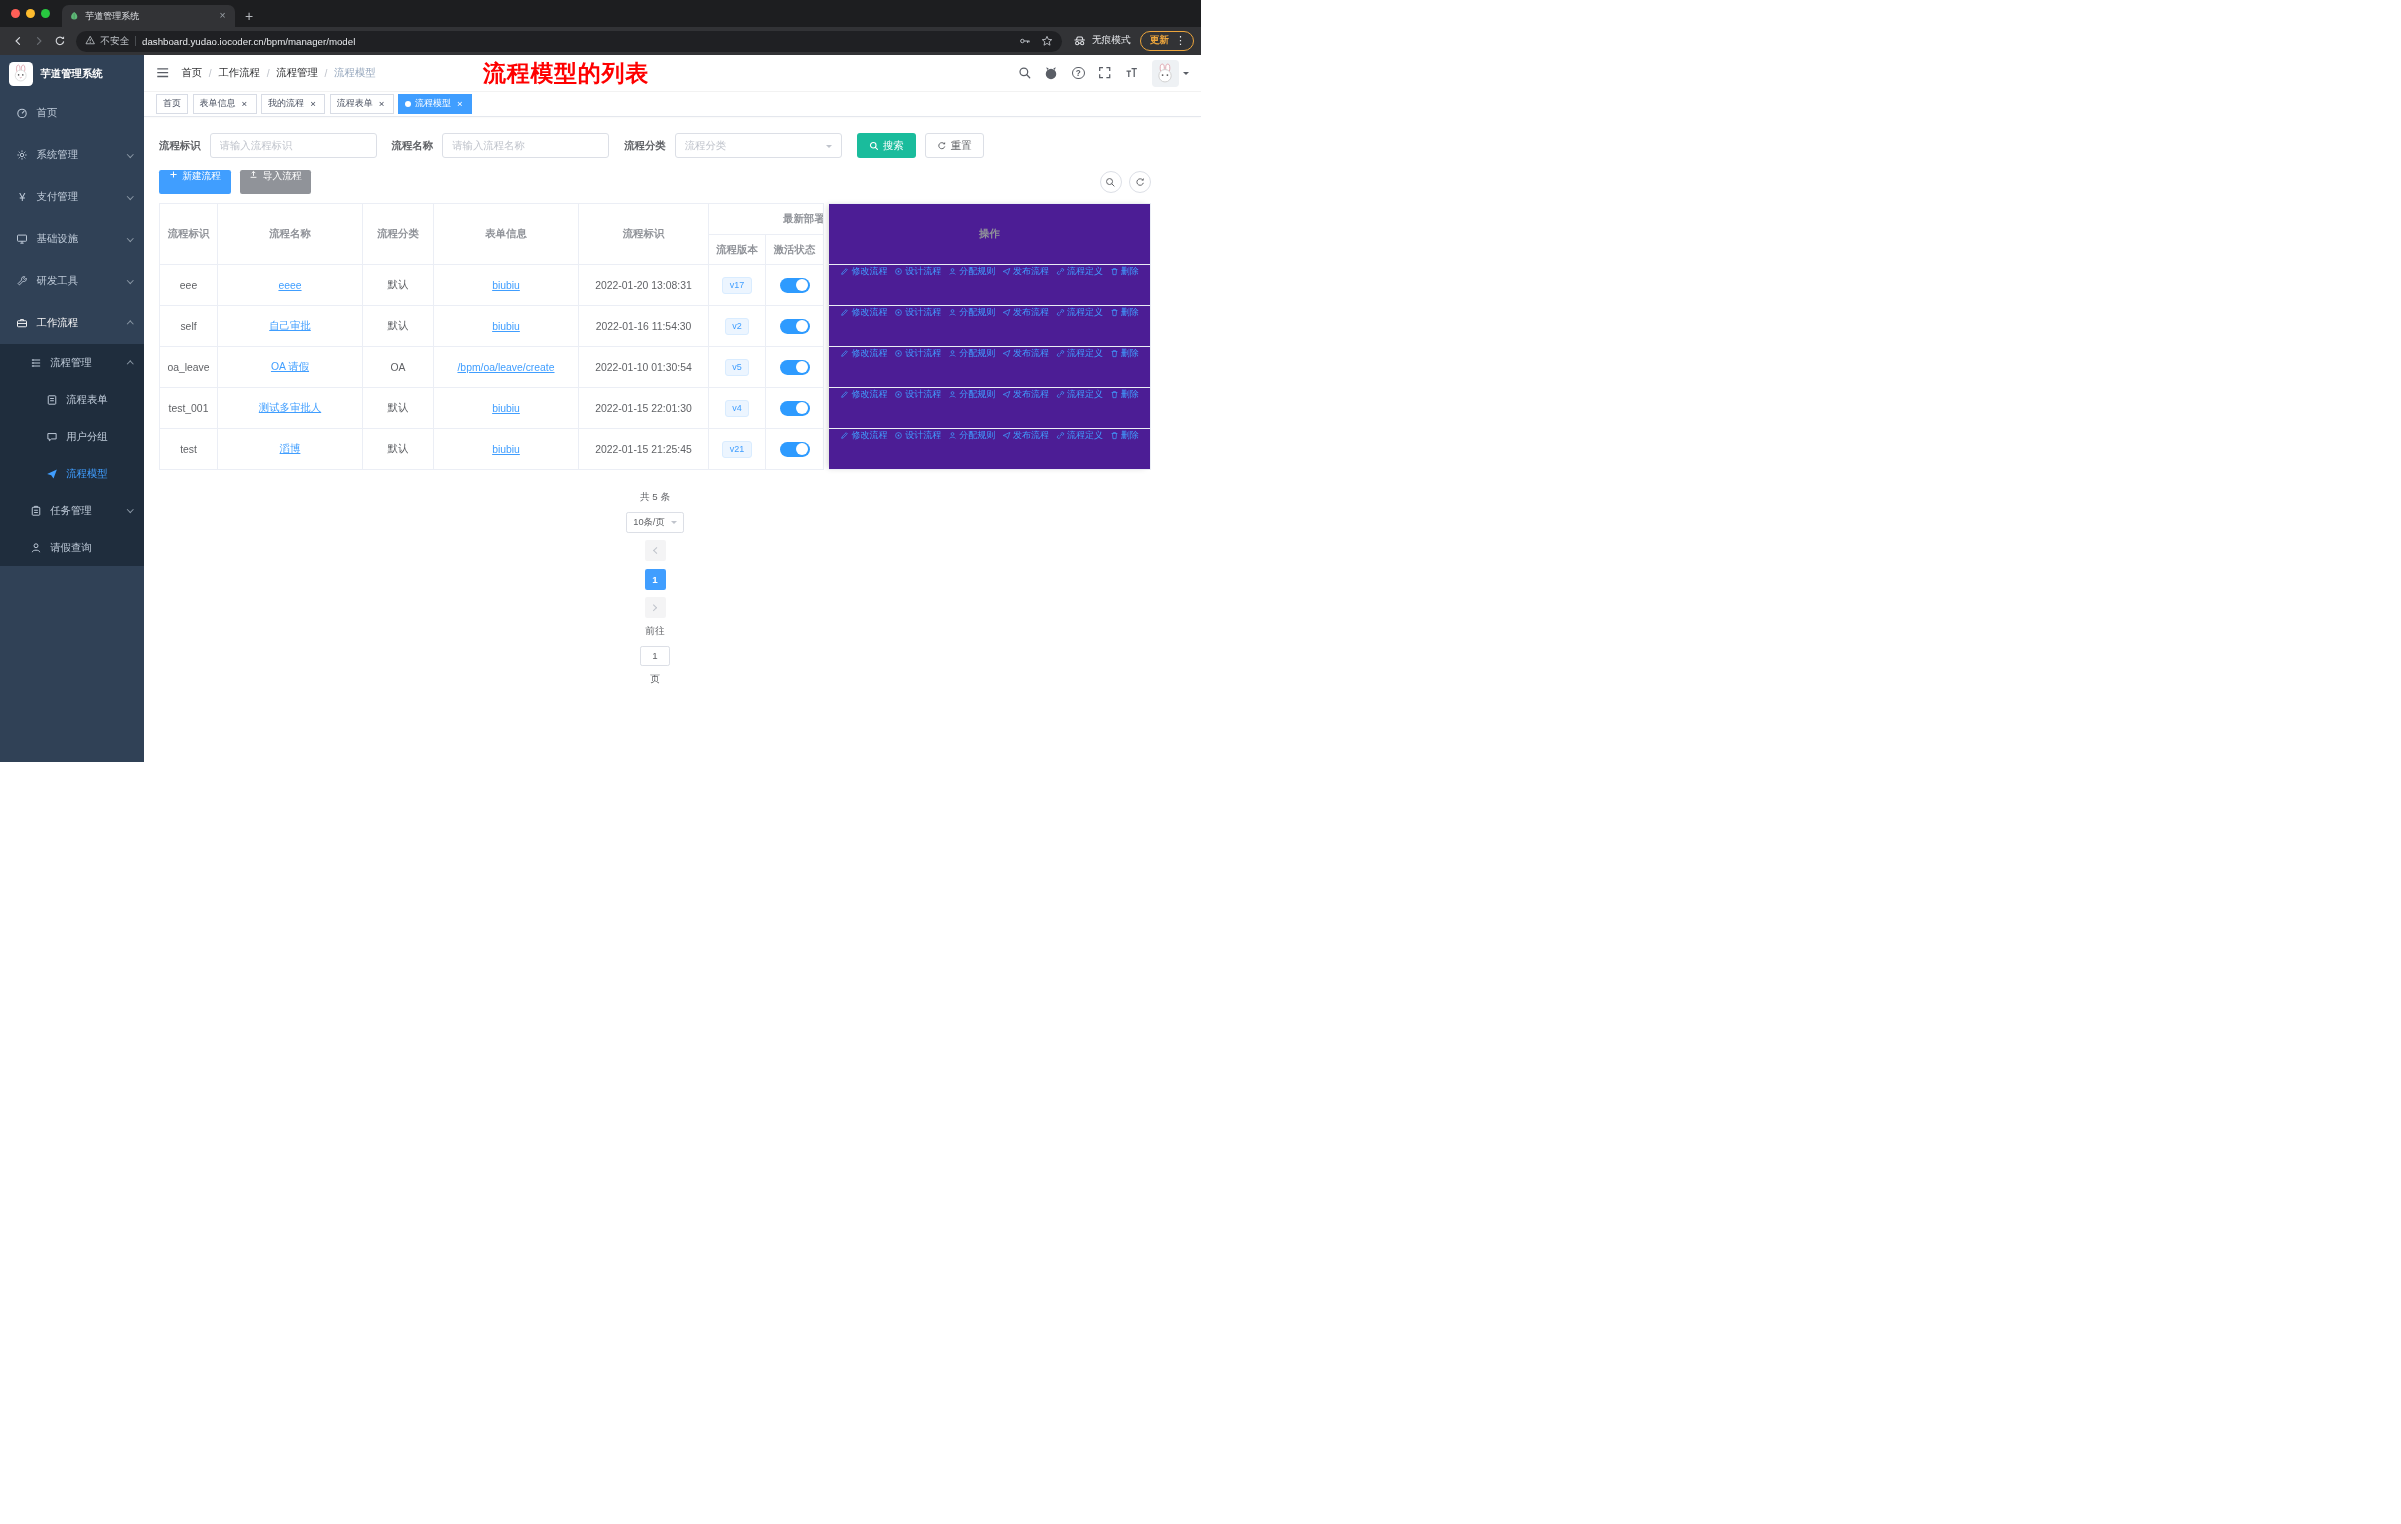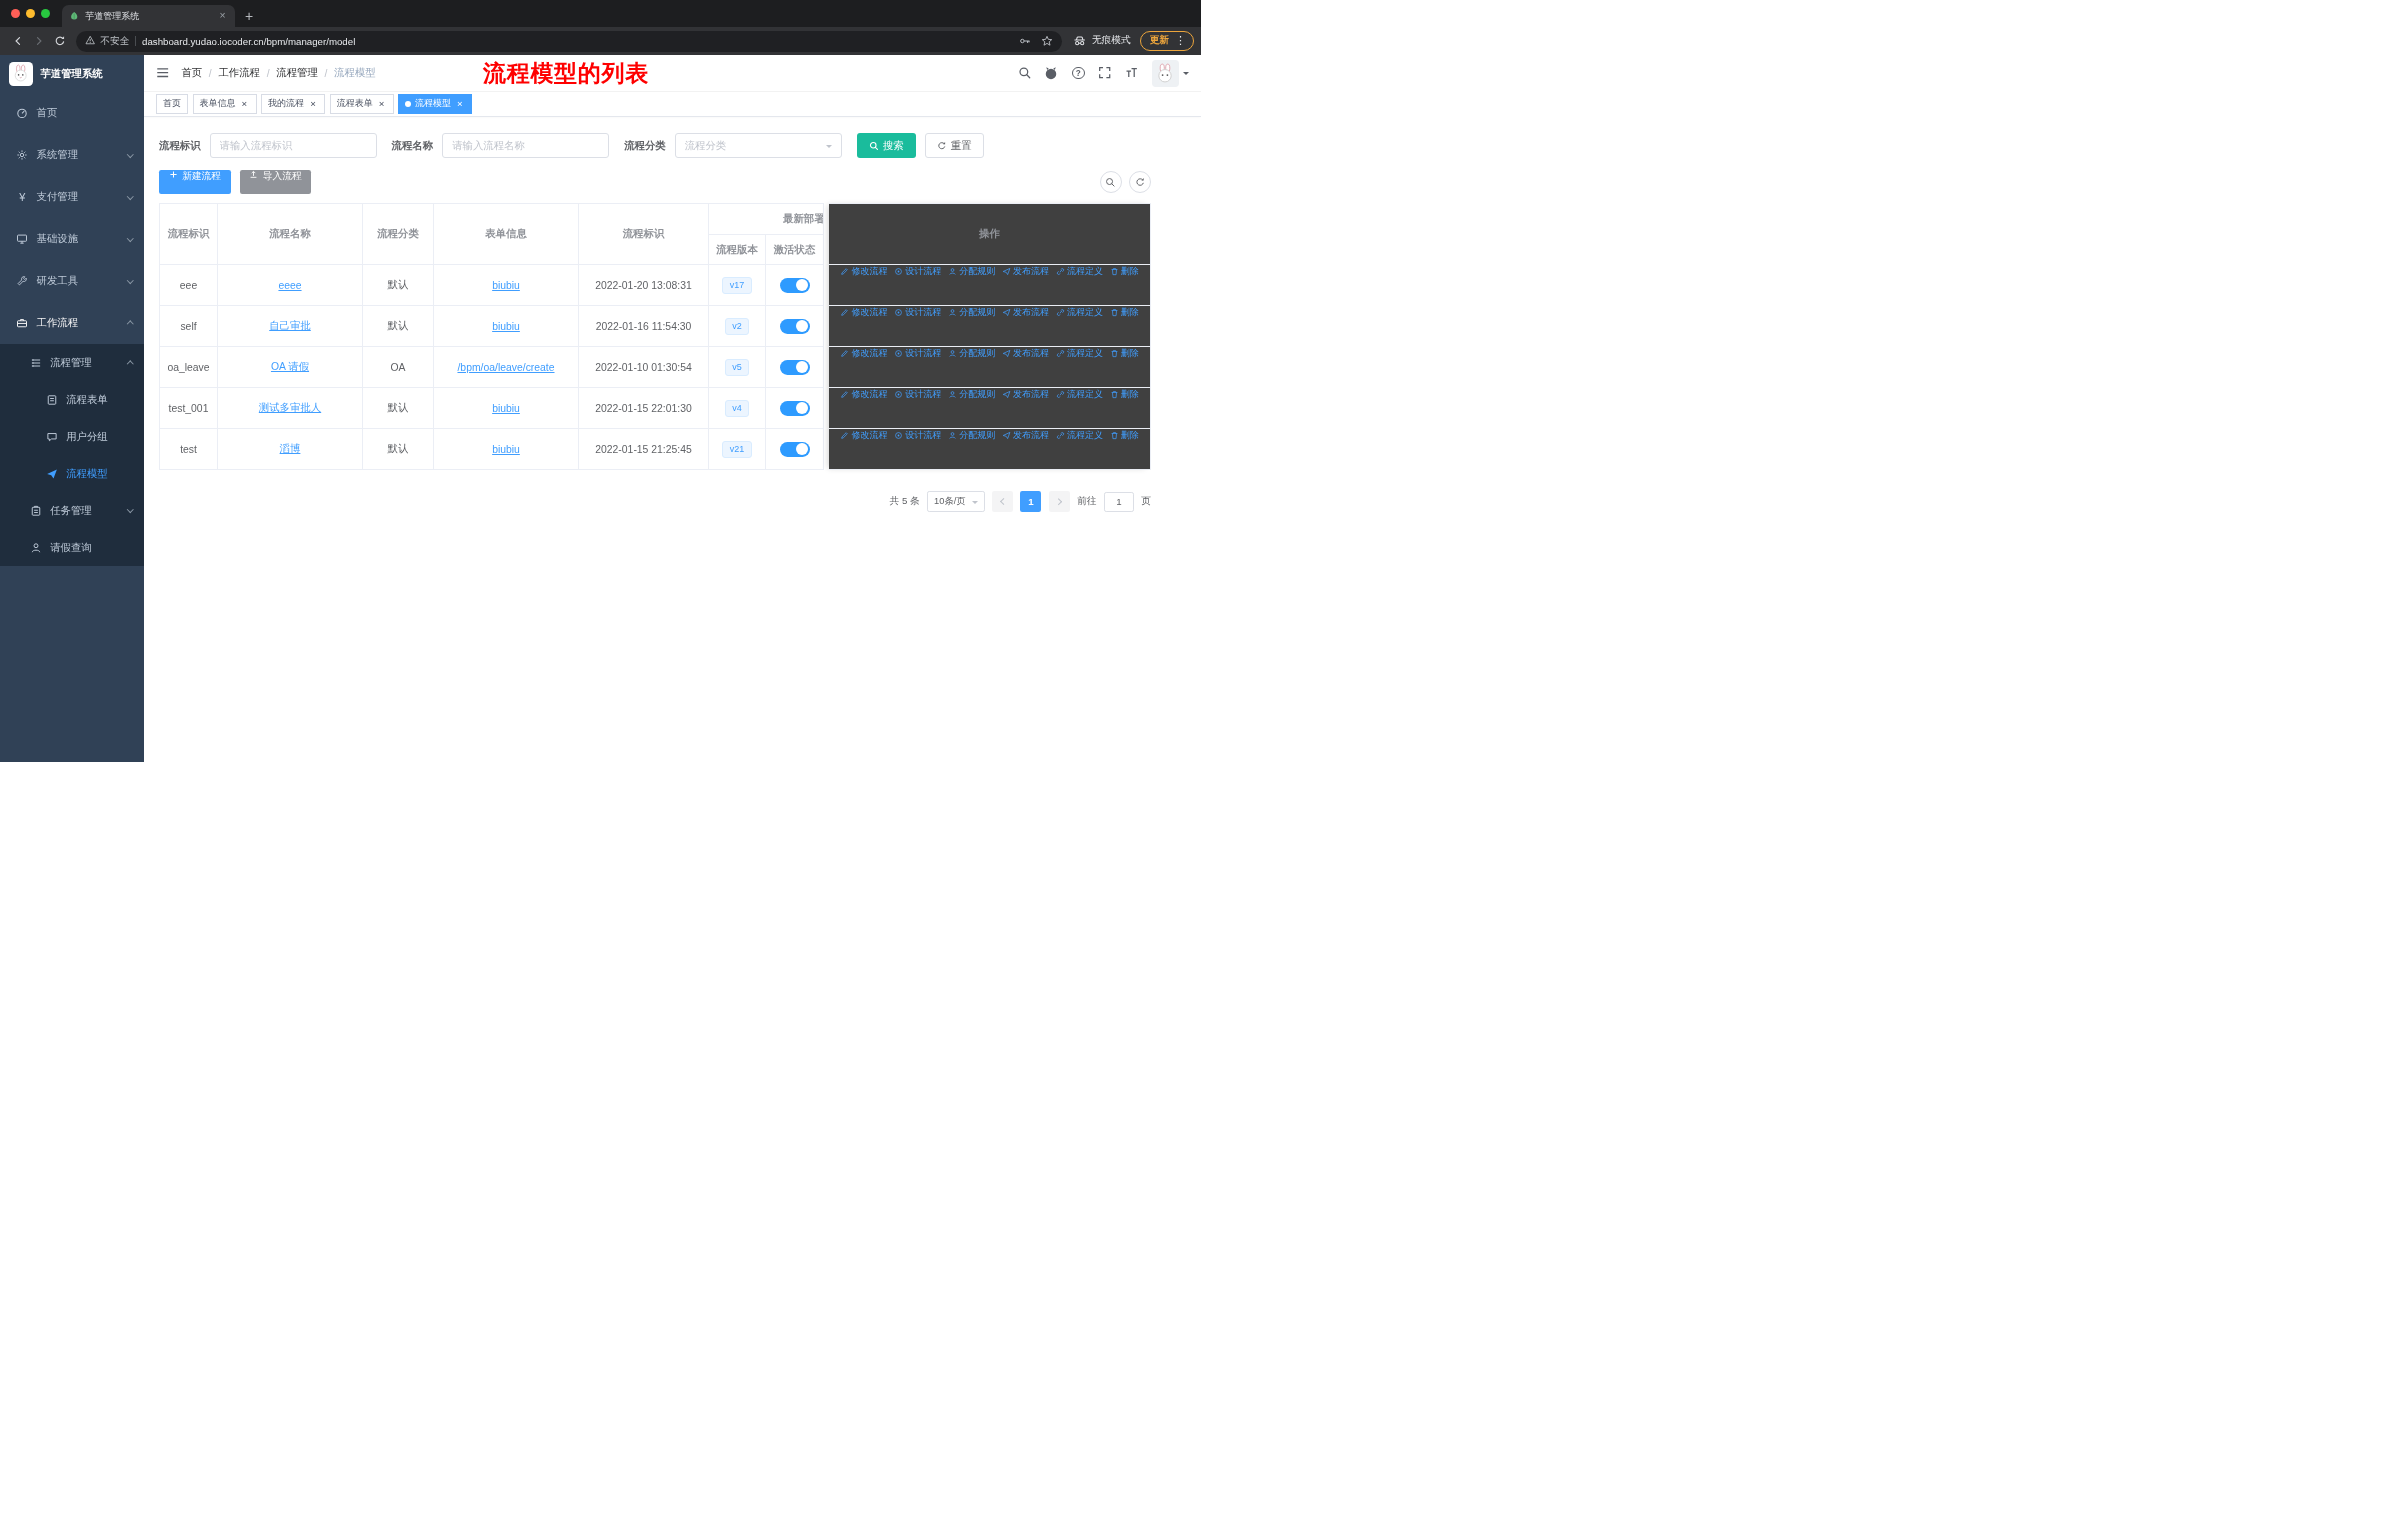--- a/index.html
+++ b/index.html
@@ -125,33 +125,33 @@
   .cell-link { color:#409eff; cursor:pointer;text-decoration:underline; }
   .vbadge { background:#ecf5ff; border:0.7px solid #d9ecff; color:#409eff; font-size:9px;
             padding:1.5px 6.7px; border-radius:3px; line-height:1.3; }
   .switch { width:30px; height:15px; border-radius:7.4px; background:#dcdfe6; position:relative;
             display:inline-block; cursor:pointer; flex-shrink:0; }
   .switch.on { background:#2e9bff; }
   .switch .knob { position:absolute; top:1.5px; left:1.5px; width:12px; height:12px; border-radius:50%; background:#fff; }
   .switch.on .knob { left:auto; right:1.5px; }
 
   
-  .ops { position:absolute; top:0; right:0; width:322px; background:#404040;
+  .ops { position:absolute; top:0; right:0; width:322px; background:#4c1d95;
          box-shadow:-3.7px 0 6px -2.2px rgba(0,0,0,0.18); border-right:0.7px solid #ebeef5; }
   .ops-header { height:62px; border-top:0.7px solid #ebeef5; border-bottom:0.7px solid #ebeef5;
                 display:flex; align-items:center; justify-content:center; color:#909399; font-weight:700; font-size:10.4px; }
   .ops-row { height:41px; border-bottom:0.7px solid #ebeef5; display:flex; align-items:flex-start;
              justify-content:center; gap:6.7px; }
   .act { display:inline-flex; align-items:center; gap:2.2px; color:#409eff; font-size:9px;
          cursor:pointer; text-decoration:none; white-space:nowrap; }
   .act svg { width:9px; height:9px; }
 
   
   .pager { width:992px; display:flex; justify-content:flex-end; align-items:center;
-           margin-top:21px; gap:7.4px; color:#606266; font-size:9.7px; }
+           margin-top:21px; gap:7.4px; color:#606266; font-size:9.7px;flex-direction:column; }
   .psel { height:21px; border:0.7px solid #dcdfe6; border-radius:2.2px; display:flex; align-items:center;
           padding:0 6px; gap:6px; font-size:9.3px; color:#606266; cursor:pointer; background:#fff; }
   .pbtn { min-width:21px; height:21px; border-radius:2.2px; background:#f4f4f5; display:flex;
           align-items:center; justify-content:center; color:#c0c4cc; cursor:pointer; }
   .pbtn.active { background:#409eff; color:#fff; font-weight:700; }
   .chev-l { width:5.2px; height:5.2px; border-left:1.2px solid currentColor; border-bottom:1.2px solid currentColor; transform:rotate(45deg); margin-left:2.2px; }
   .chev-r { width:5.2px; height:5.2px; border-left:1.2px solid currentColor; border-bottom:1.2px solid currentColor; transform:rotate(-135deg); margin-right:2.2px; }
   .goto-input { width:30px; height:20px; border:0.7px solid #dcdfe6; border-radius:2.2px; text-align:center;
                 font-size:9.7px; color:#606266; outline:none; font-family:inherit; }
 </style>

